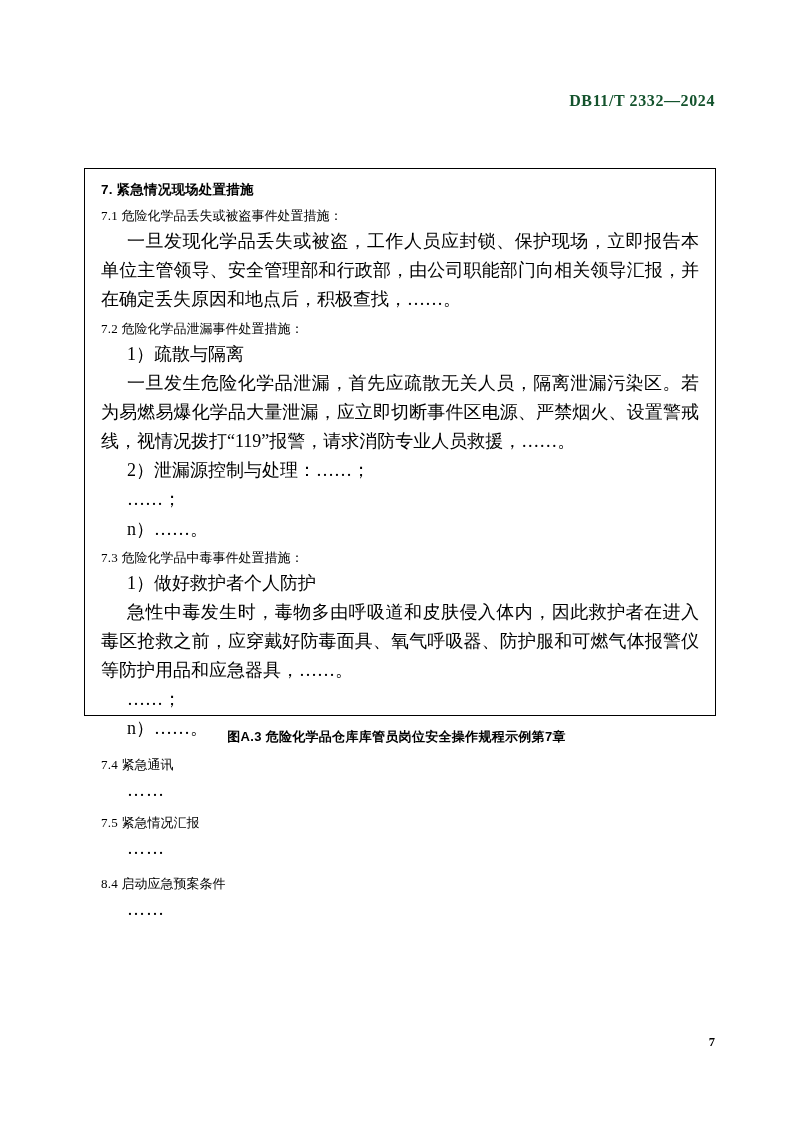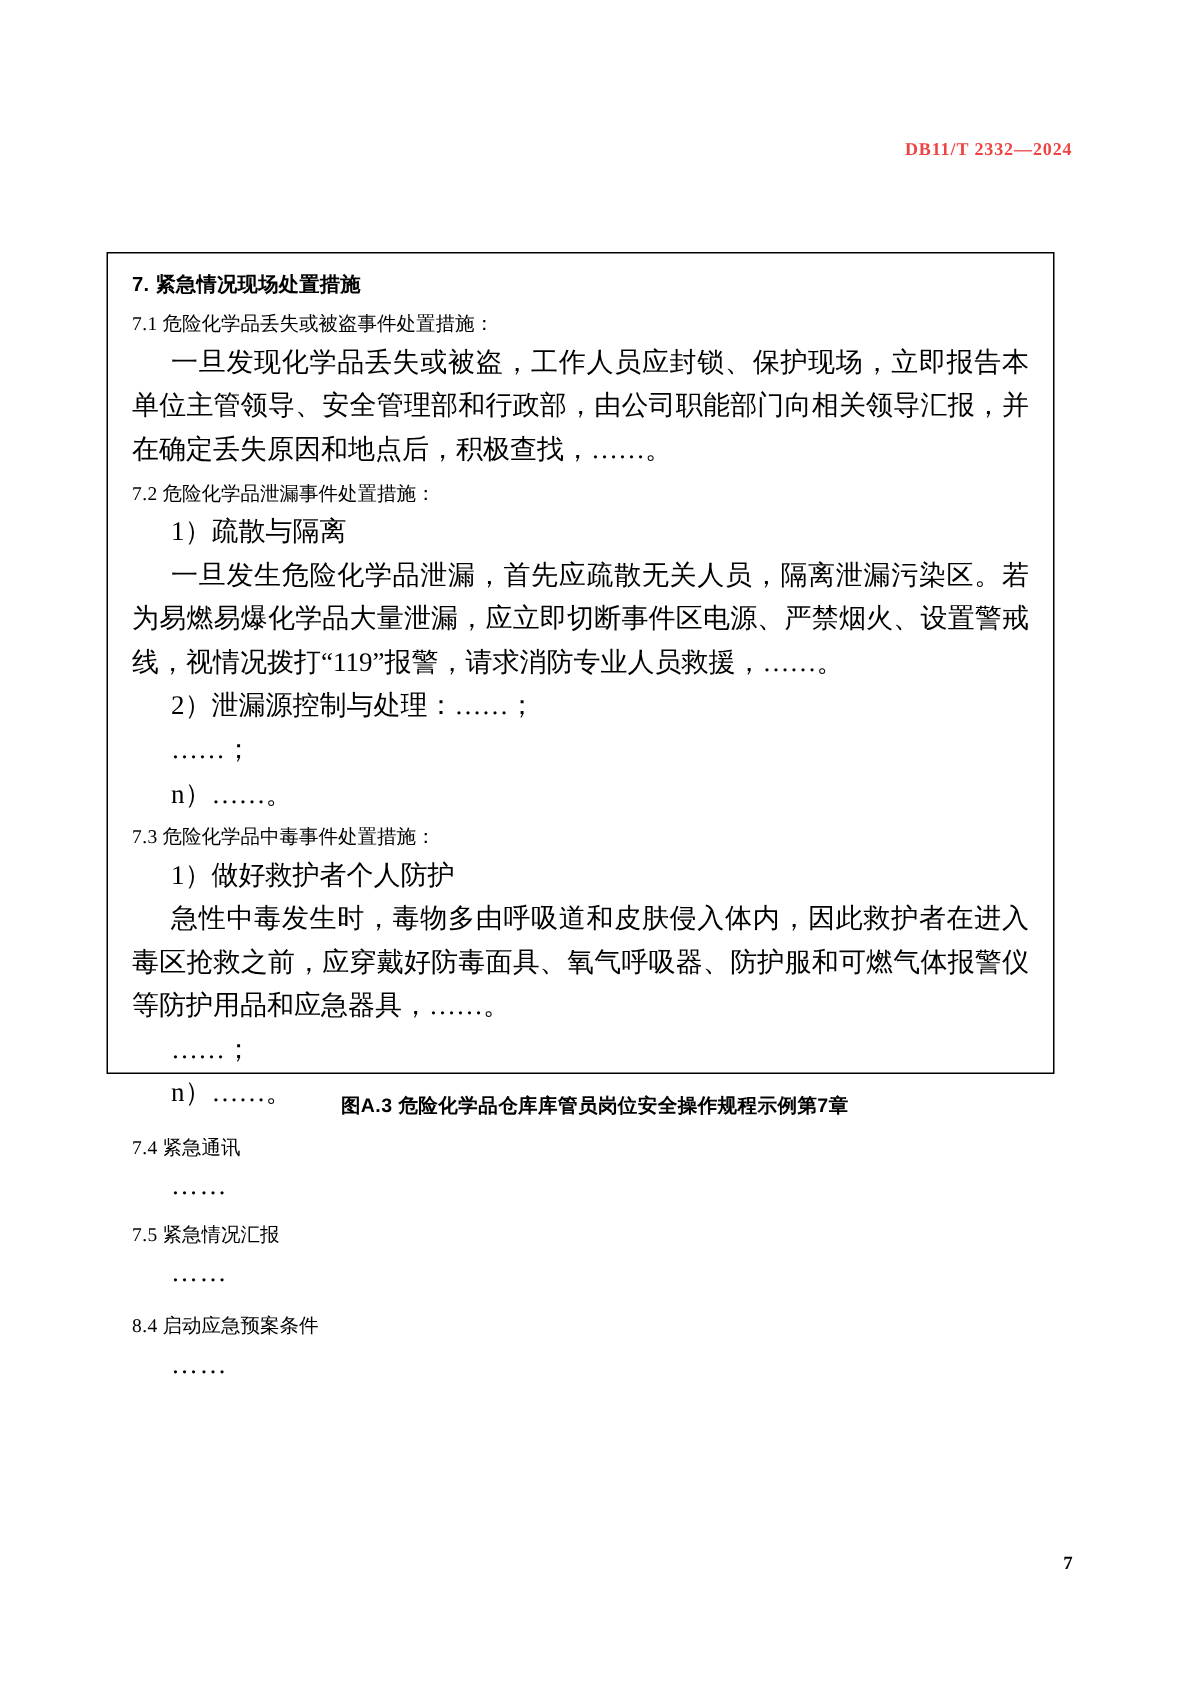--- a/index.html
+++ b/index.html
@@ -18,28 +18,28 @@
     position: relative;
     width: 793px;
     height: 1123px;
     box-sizing: border-box;
   }
   .header-std {
     position: absolute;
     top: 92px;
     right: 78px;
     font-family: "Liberation Serif", "DejaVu Serif", serif;
-    font-size: 12px;
+    font-size: 16px;
     letter-spacing: 0.6px;
     font-weight: bold;
-    color: #ef4444;
+    color: #14532d;
   }
   .figure-box {
     position: absolute;
-    left: 71px;
+    left: 84px;
     top: 168px;
     width: 632px;
     height: 548px;
     border: 1px solid #000;
     box-sizing: border-box;
     padding: 12px 16px 10px 16px;
   }
   .fig-title {
     font-size: 13.5px;
     font-weight: bold;

